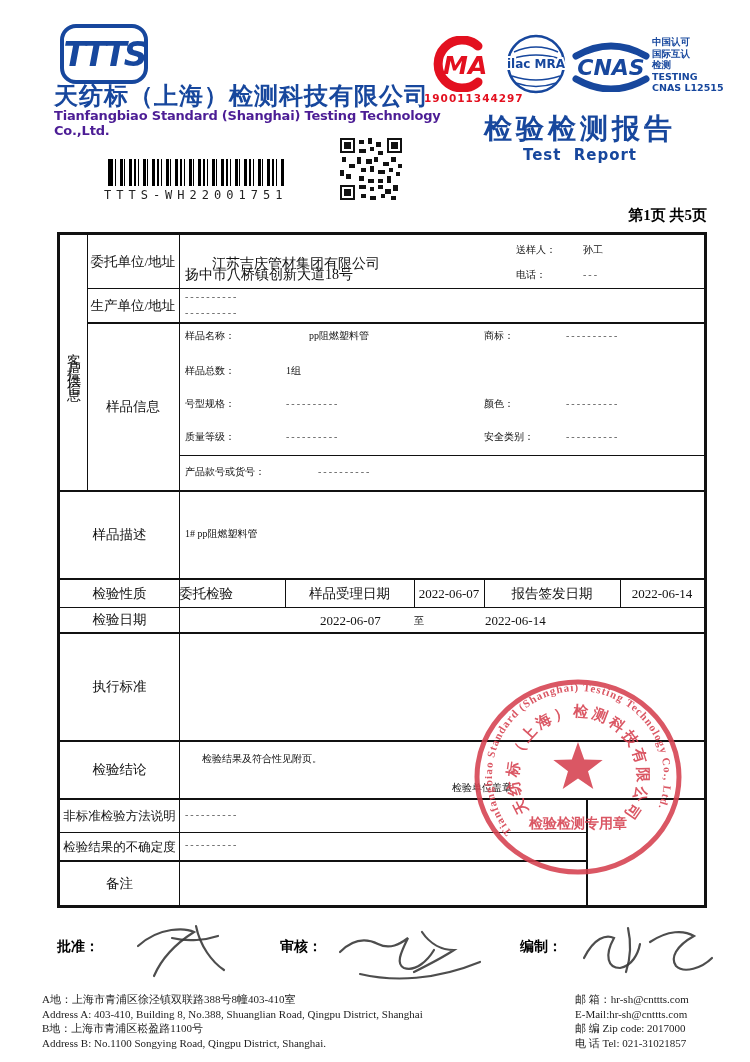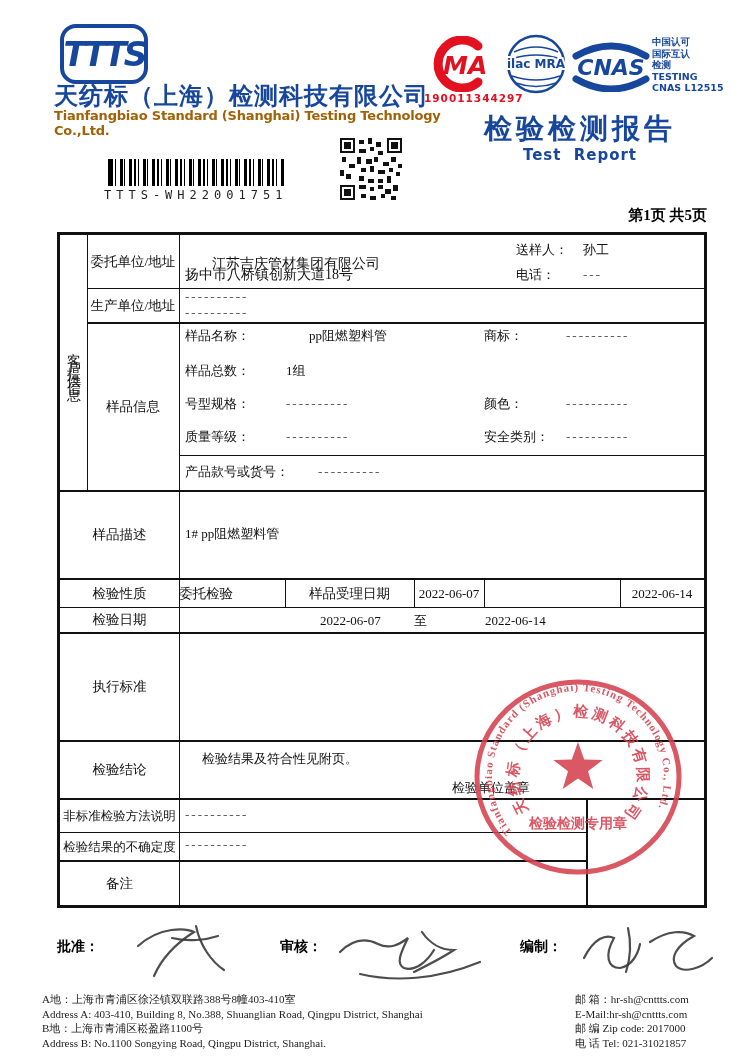--- a/index.html
+++ b/index.html
@@ -7,42 +7,42 @@
         font-family:"Liberation Serif",serif;color:#111;}
   .abs{position:absolute;}
   
   .logo-box{left:60px;top:24px;width:80px;height:52px;border:4px solid #17479d;border-radius:16px;
             display:flex;align-items:center;justify-content:center;}
   .logo-box span{font-family:"DejaVu Sans",sans-serif;font-weight:800;font-style:italic;
                  font-size:33px;letter-spacing:-3px;color:#17479d;}
   .company-cn{left:54px;top:80px;width:380px;font-family:"DejaVu Sans",sans-serif;
               font-weight:800;font-size:24px;letter-spacing:1px;color:#17479d;}
   .company-en{left:54px;top:108px;width:440px;font-family:"DejaVu Sans",sans-serif;
-              font-weight:700;font-size:13px;letter-spacing:-0.2px;color:#a16207;}
+              font-weight:700;font-size:13px;letter-spacing:-0.2px;color:#4c1d95;}
   .cma-number{left:424px;top:92px;width:90px;font-family:"DejaVu Sans",sans-serif;
               font-weight:700;font-size:10.5px;letter-spacing:1px;color:#e3101f;}
   .accred{left:652px;top:36px;width:96px;font-family:"DejaVu Sans",sans-serif;
           font-weight:700;font-size:9.5px;line-height:11.5px;color:#17479d;}
   .report-title-cn{left:468px;top:110px;width:224px;text-align:center;
           font-family:"DejaVu Sans",sans-serif;font-weight:800;font-size:28px;
           letter-spacing:4px;color:#17479d;}
   .report-title-en{left:468px;top:146px;width:224px;text-align:center;
           font-family:"DejaVu Sans",sans-serif;font-weight:600;font-size:15px;
           letter-spacing:1px;word-spacing:6px;color:#17479d;}
   .barcode{left:108px;top:159px;width:170px;height:27px;border-left:3px solid #000;border-right:3px solid #000;
     background:repeating-linear-gradient(90deg,#000 0,#000 2px,#fff 2px,#fff 4px,#000 4px,#000 5px,
       #fff 5px,#fff 9px,#000 9px,#000 12px,#fff 12px,#fff 13px,#000 13px,#000 14px,#fff 14px,#fff 18px,
       #000 18px,#000 21px,#fff 21px,#fff 23px);}
   .barcode-text{left:104px;top:188px;width:190px;font-family:"DejaVu Sans Mono",monospace;
       font-size:12px;letter-spacing:5px;color:#222;}
   .page-info{left:480px;top:206px;width:227px;text-align:right;font-weight:700;font-size:15px;color:#000;}
   
   .tbl{left:57px;top:232px;width:650px;height:676px;border:3px solid #111;box-sizing:border-box;}
   .hl,.vl{position:absolute;background:#111;}
-  .t{position:absolute;font-size:13px;line-height:17px;white-space:nowrap;}
+  .t{position:absolute;font-size:10px;line-height:17px;white-space:nowrap;}
   .cell{position:absolute;display:flex;align-items:center;justify-content:center;text-align:left;
         font-size:13.5px;line-height:16px;}
   .dash{letter-spacing:2px;color:#555;}
   .vertical{writing-mode:vertical-rl;letter-spacing:7px;font-size:14px;}
   
   .sig-label{font-weight:700;font-size:14px;font-family:"DejaVu Sans",sans-serif;color:#000;}
   .sig path{fill:none;stroke:#3a3a3a;stroke-width:2.2;stroke-linecap:round;opacity:.9;}
   
   .footer{font-size:11px;line-height:14.5px;color:#222;white-space:nowrap;
           font-family:"Liberation Serif",serif;}
@@ -205,20 +205,21 @@
     <div class="t" style="left:125px;top:228px;">产品款号或货号：</div>
     <div class="t dash" style="left:258px;top:228px;">----------</div>
 
     <div class="cell" style="left:0;top:257px;width:119px;height:86px;">样品描述</div>
     <div class="t" style="left:125px;top:290px;">1# pp阻燃塑料管</div>
 
     <div class="cell" style="left:0;top:345px;width:119px;height:27px;">检验性质</div>
     <div class="cell" style="left:119px;top:345px;width:106px;height:27px;justify-content:flex-start;">委托检验</div>
     <div class="cell" style="left:225px;top:345px;width:129px;height:27px;">样品受理日期</div>
     <div class="cell" style="left:354px;top:345px;width:70px;height:27px;font-size:13px;">2022-06-07</div>
+    <div class="cell" style="left:424px;top:345px;width:136px;height:27px;">报告签发日期</div>
     <div class="cell" style="left:560px;top:345px;width:84px;height:27px;font-size:13px;">2022-06-14</div>
 
     <div class="cell" style="left:0;top:373px;width:119px;height:24px;">检验日期</div>
     <div class="t" style="left:260px;top:377px;font-size:13px;">2022-06-07</div>
     <div class="t" style="left:354px;top:377px;">至</div>
     <div class="t" style="left:425px;top:377px;font-size:13px;">2022-06-14</div>
 
     <div class="cell" style="left:0;top:399px;width:119px;height:106px;">执行标准</div>
 
     <div class="cell" style="left:0;top:507px;width:119px;height:56px;">检验结论</div>

